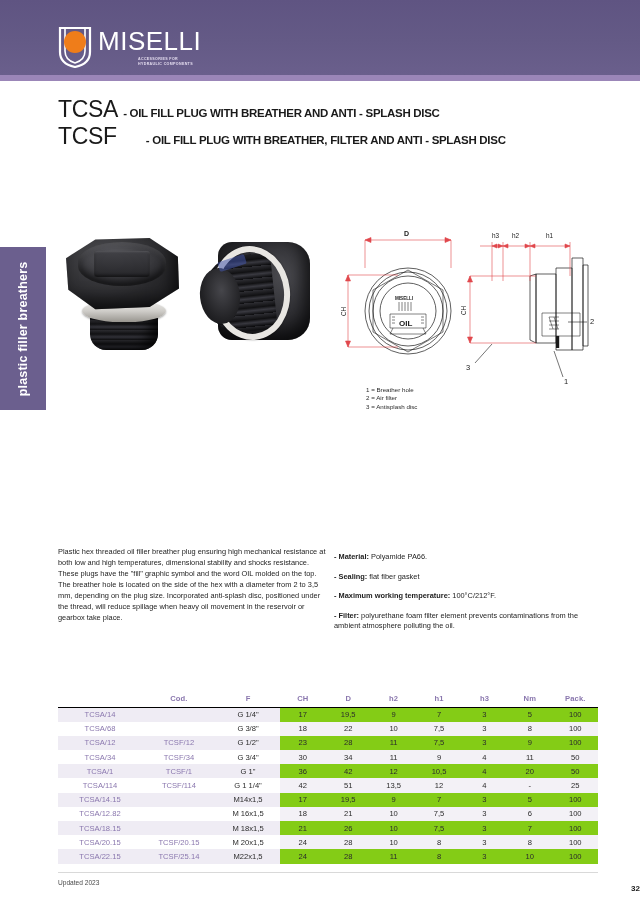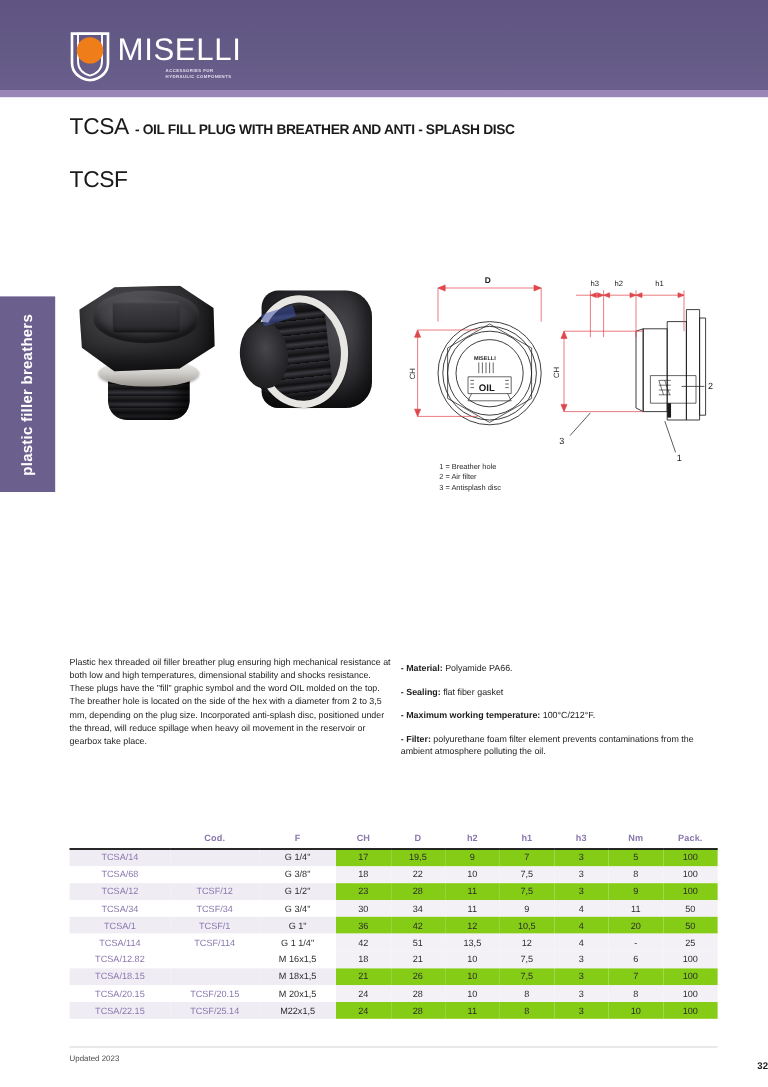--- a/index.html
+++ b/index.html
@@ -28,23 +28,23 @@
     font-family:"Liberation Sans", sans-serif; font-weight:400; line-height:26px;
   }
   .logo-sub {
     color:#e4dcef; font-size:3.6px; letter-spacing:0.35px; line-height:5px;
     margin-top:3px; margin-left:40px; font-weight:600;
   }
 
   
   .titles { position:absolute; left:58px; top:96px; width:520px; }
   .title-row { display:flex; align-items:baseline; white-space:nowrap; }
-  .title-row + .title-row { margin-top:22px;gap:24px; }
+  .title-row + .title-row { margin-top:0;gap:24px; }
   .title-code {
-    font-size:19px; color:#1a1a1a; font-weight:400;
+    font-size:23px; color:#1a1a1a; font-weight:400;
     font-family:"Liberation Sans", sans-serif; letter-spacing:-0.3px;
   }
   .title-desc {
     font-size:11.5px; color:#1a1a1a; font-weight:600; letter-spacing:-0.3px;
     margin-left:5px;
   }
 
   
   .side-tab {
     position:absolute; left:0; top:247px; width:46px; height:163px;
@@ -201,20 +201,21 @@
     </div>
   </div>
 
   <div class="titles">
     <div class="title-row">
       <span class="title-code">TCSA</span>
       <span class="title-desc">- OIL FILL PLUG WITH BREATHER AND ANTI - SPLASH DISC</span>
     </div>
     <div class="title-row">
       <span class="title-code">TCSF</span>
+      <span class="title-desc">- OIL FILL PLUG WITH BREATHER, FILTER AND ANTI - SPLASH DISC</span>
     </div>
   </div>
 
   <div class="side-tab">
     <span>plastic filler breathers</span>
   </div>
 
   <div class="photos">
     <div class="plug plug1">
       <div class="p1-thread"></div>
@@ -446,20 +447,32 @@
             <td class="cod">TCSF/114</td>
             <td>G 1 1/4"</td>
             <td>42</td>
             <td>51</td>
             <td>13,5</td>
             <td>12</td>
             <td>4</td>
             <td>-</td>
             <td>25</td>
           </tr>
+          <tr class="odd">
+            <td class="cod">TCSA/14.15</td>
+            <td class="cod"></td>
+            <td>M14x1,5</td>
+            <td>17</td>
+            <td>19,5</td>
+            <td>9</td>
+            <td>7</td>
+            <td>3</td>
+            <td>5</td>
+            <td>100</td>
+          </tr>
           <tr class="even">
             <td class="cod">TCSA/12.82</td>
             <td class="cod"></td>
             <td>M 16x1,5</td>
             <td>18</td>
             <td>21</td>
             <td>10</td>
             <td>7,5</td>
             <td>3</td>
             <td>6</td>

